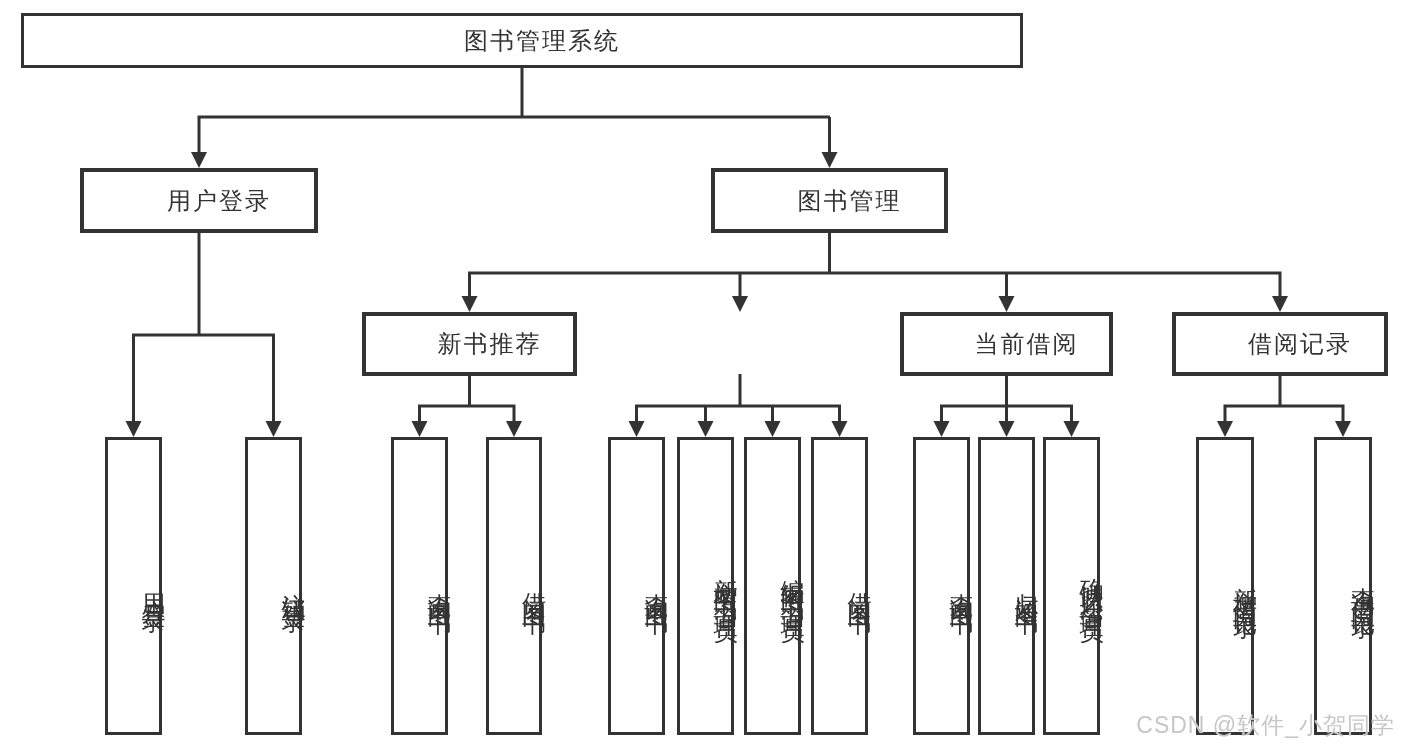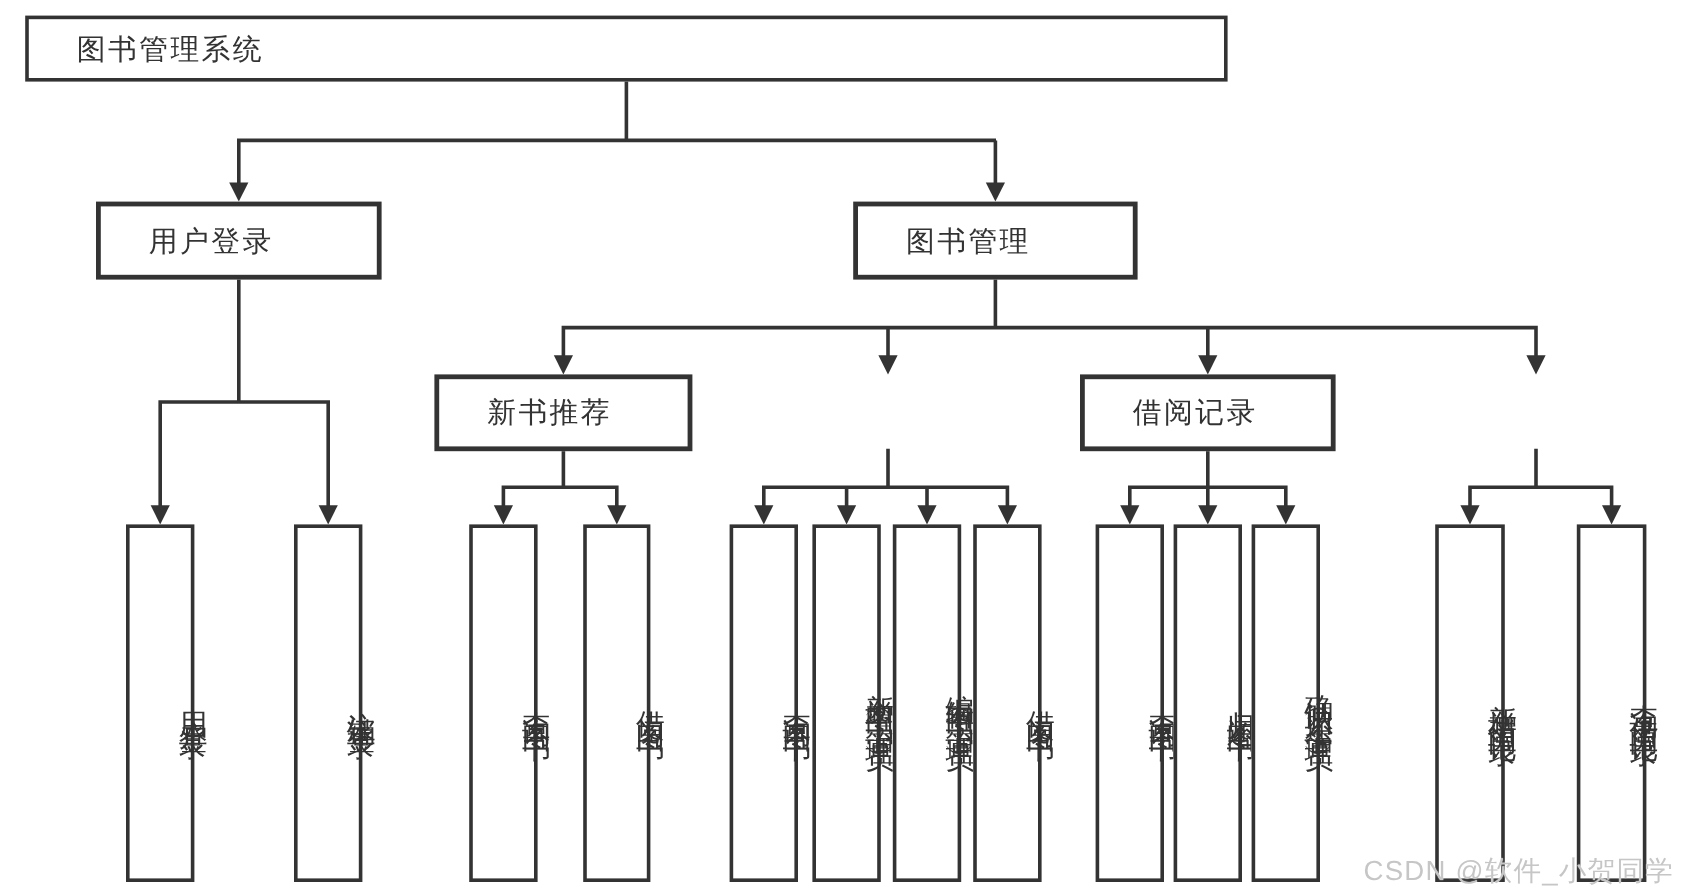--- a/index.html
+++ b/index.html
@@ -17,21 +17,21 @@
     left: 0; top: 0;
     width: 1405px; height: 747px;
     pointer-events: none;
   }
   .box {
     position: absolute;
     background: #ffffff;
     border: 4px solid #333333;
     display: flex;
     align-items: center;
-    justify-content: flex-start;
+    justify-content: center;
     box-sizing: border-box;
     font-size: 24px;
     letter-spacing: 2px;
     white-space: nowrap;
     padding-left: 40px;
   }
   .box.l1 {
     left: 21px; top: 13px;
     width: 1002px; height: 55px;
     border-width: 3px;
@@ -115,20 +115,23 @@
     <span>用户登录</span>
   </div>
   <div class="box l2" style="left:711px;width:237px;">
     <span>图书管理</span>
   </div>
 
   <div class="box l3" style="left:362px;width:215px;">
     <span>新书推荐</span>
   </div>
   <div class="box l3" style="left:900px;width:213px;">
+    <span>当前借阅</span>
+  </div>
+  <div class="box l3" style="left:1172px;width:216px;">
     <span>借阅记录</span>
   </div>
 
   <div class="box leaf" style="left:105px;width:57px;">
     <span class="vtext">用户登录</span>
   </div>
   <div class="box leaf" style="left:245px;width:57px;">
     <span class="vtext">注销登录</span>
   </div>
 

